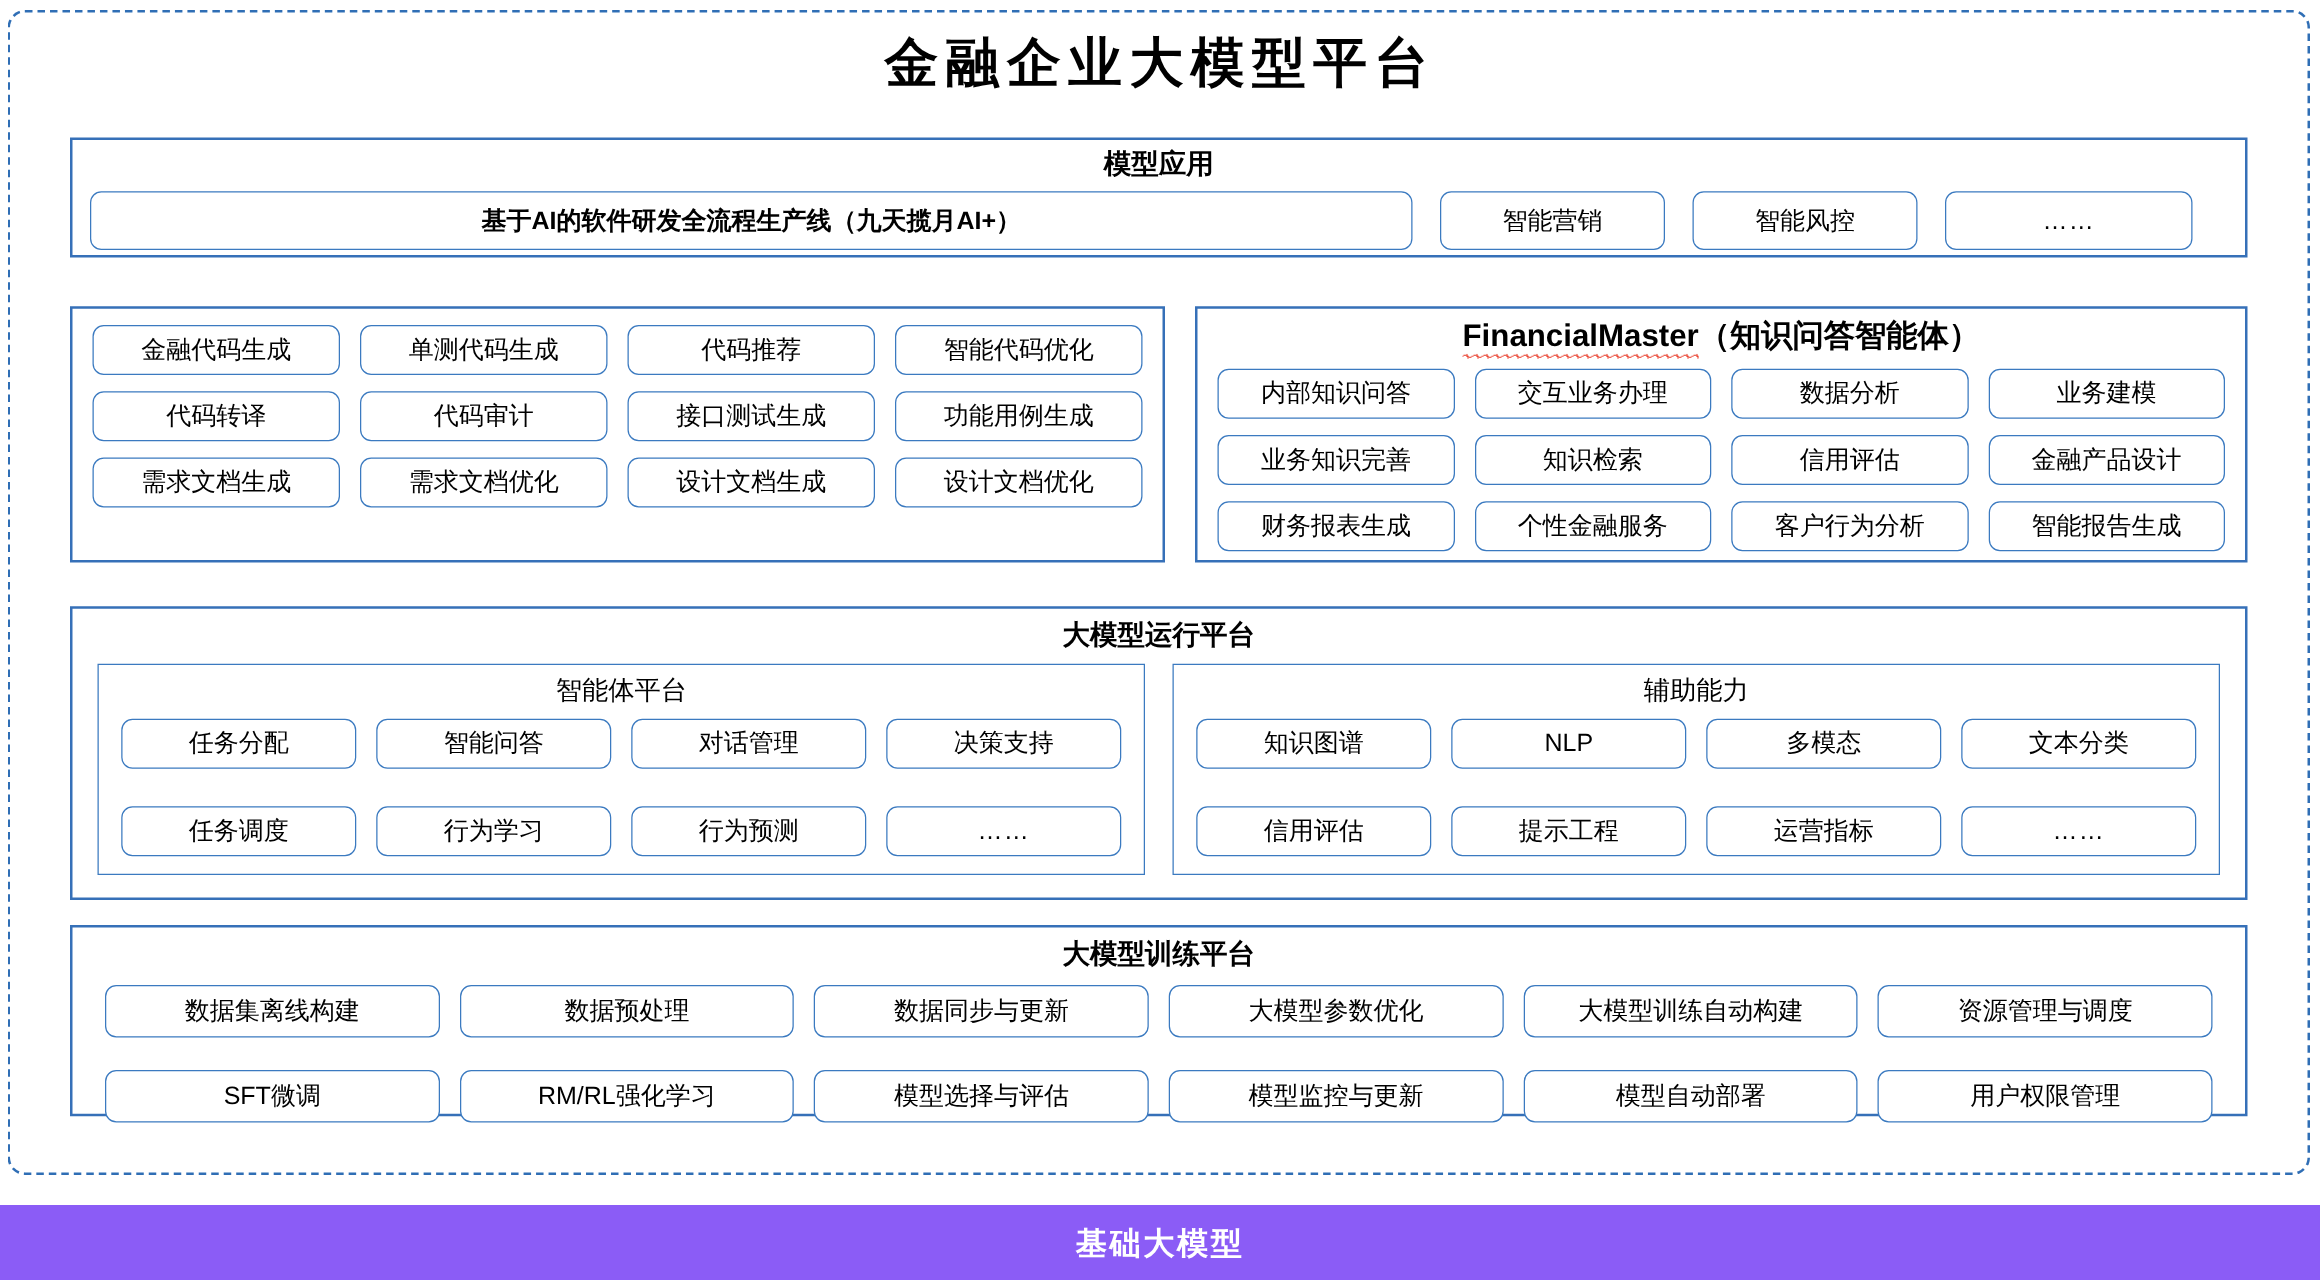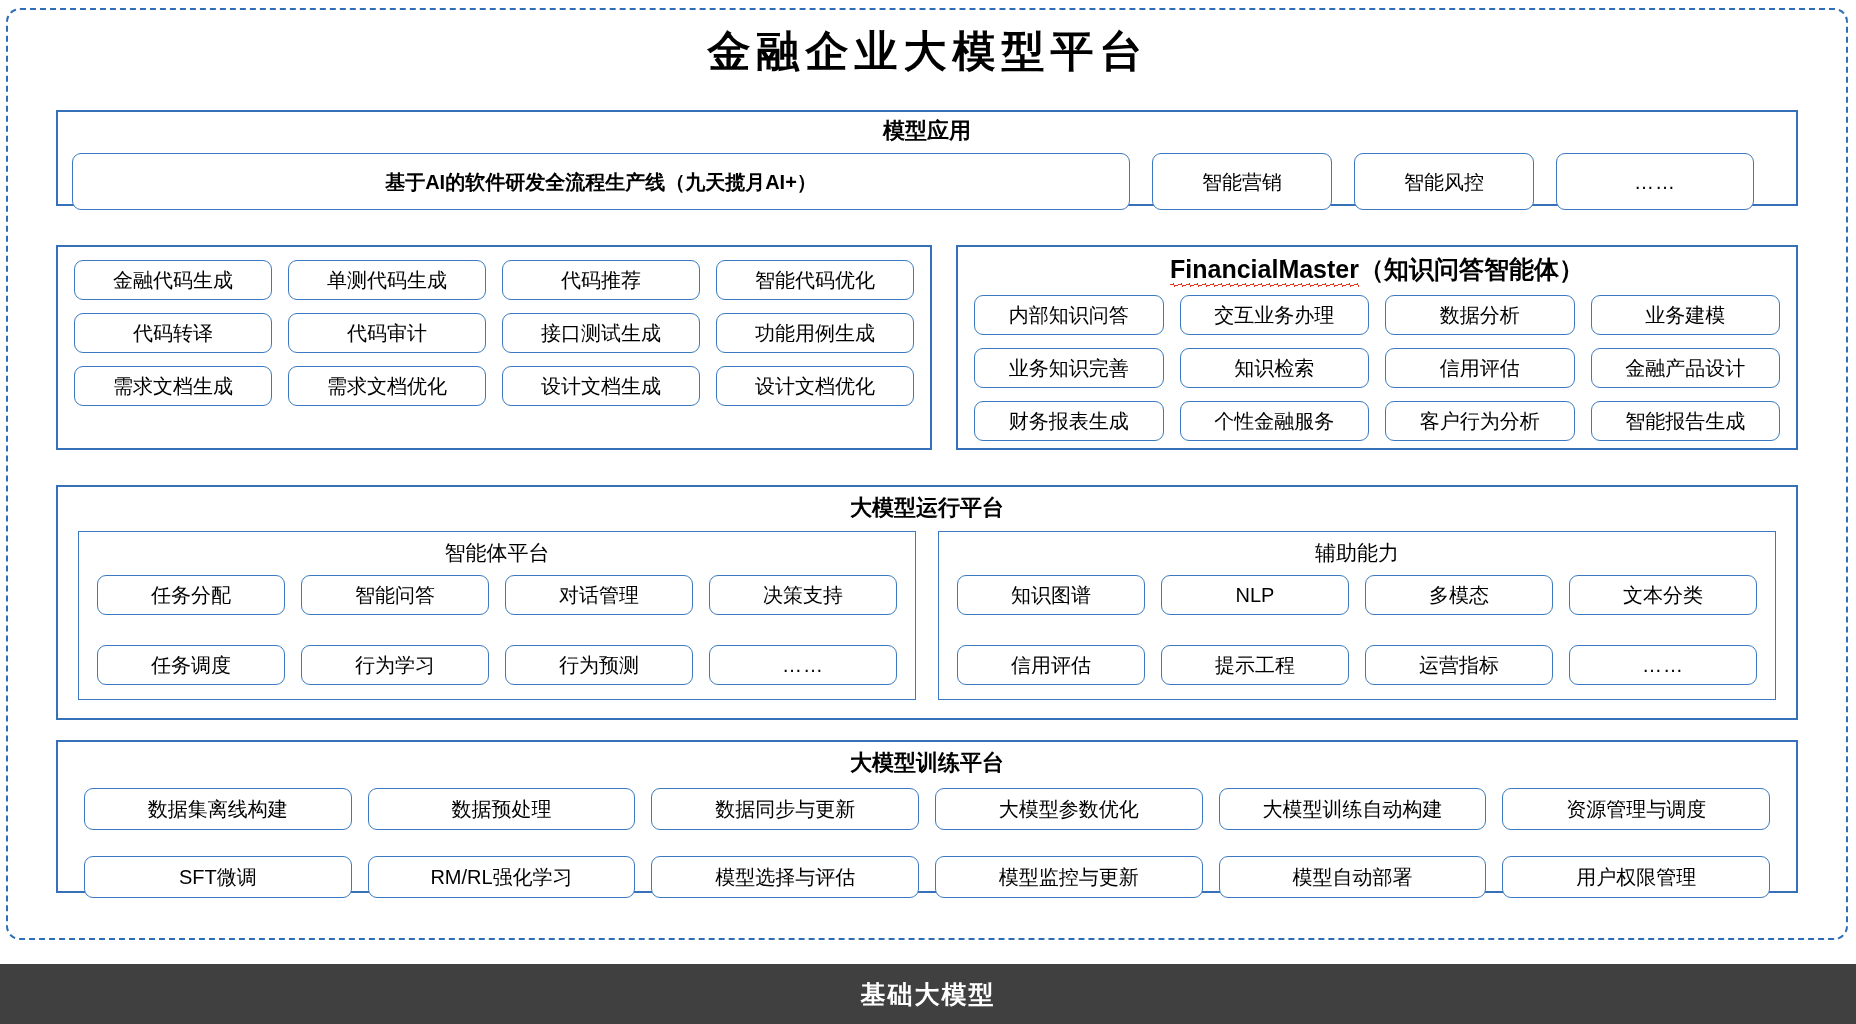--- a/index.html
+++ b/index.html
@@ -128,21 +128,21 @@
 
   
   #sec-app { left: 56px; top: 110px; width: 1742px; height: 96px; }
   #sec-app .panel-title { margin-top: 8px; }
   #sec-app .app-row {
     display: flex;
     gap: 22px;
     padding: 0 14px;
     margin-top: 11px;
   }
-  #sec-app .app-row .pill { height: 57px; }
+  #sec-app .app-row .pill { height: 47px; }
   #sec-app .pill-flagship { flex: 0 0 1058px; }
   #sec-app .pill-small { flex: 0 0 180px; }
   #sec-app .pill-dots-app { flex: 0 0 198px; }
 
   
   #sec-code { left: 56px; top: 245px; width: 876px; height: 205px; }
   #sec-fin  { left: 956px; top: 245px; width: 842px; height: 205px; }
   .agent-body {
     padding: 0 16px;
     margin-top: 13px;
@@ -191,21 +191,21 @@
   }
   .train-rows .pill { height: 42px; }
 
   
   #base-bar {
     position: absolute;
     left: 0;
     top: 964px;
     width: 1856px;
     height: 60px;
-    background: #404040;
+    background: #8b5cf6;
     display: flex;
     align-items: center;
     justify-content: center;
     color: #ffffff;
     font-size: 25px;
     font-weight: 700;
     letter-spacing: 2px;
   }
 </style>
 </head>

